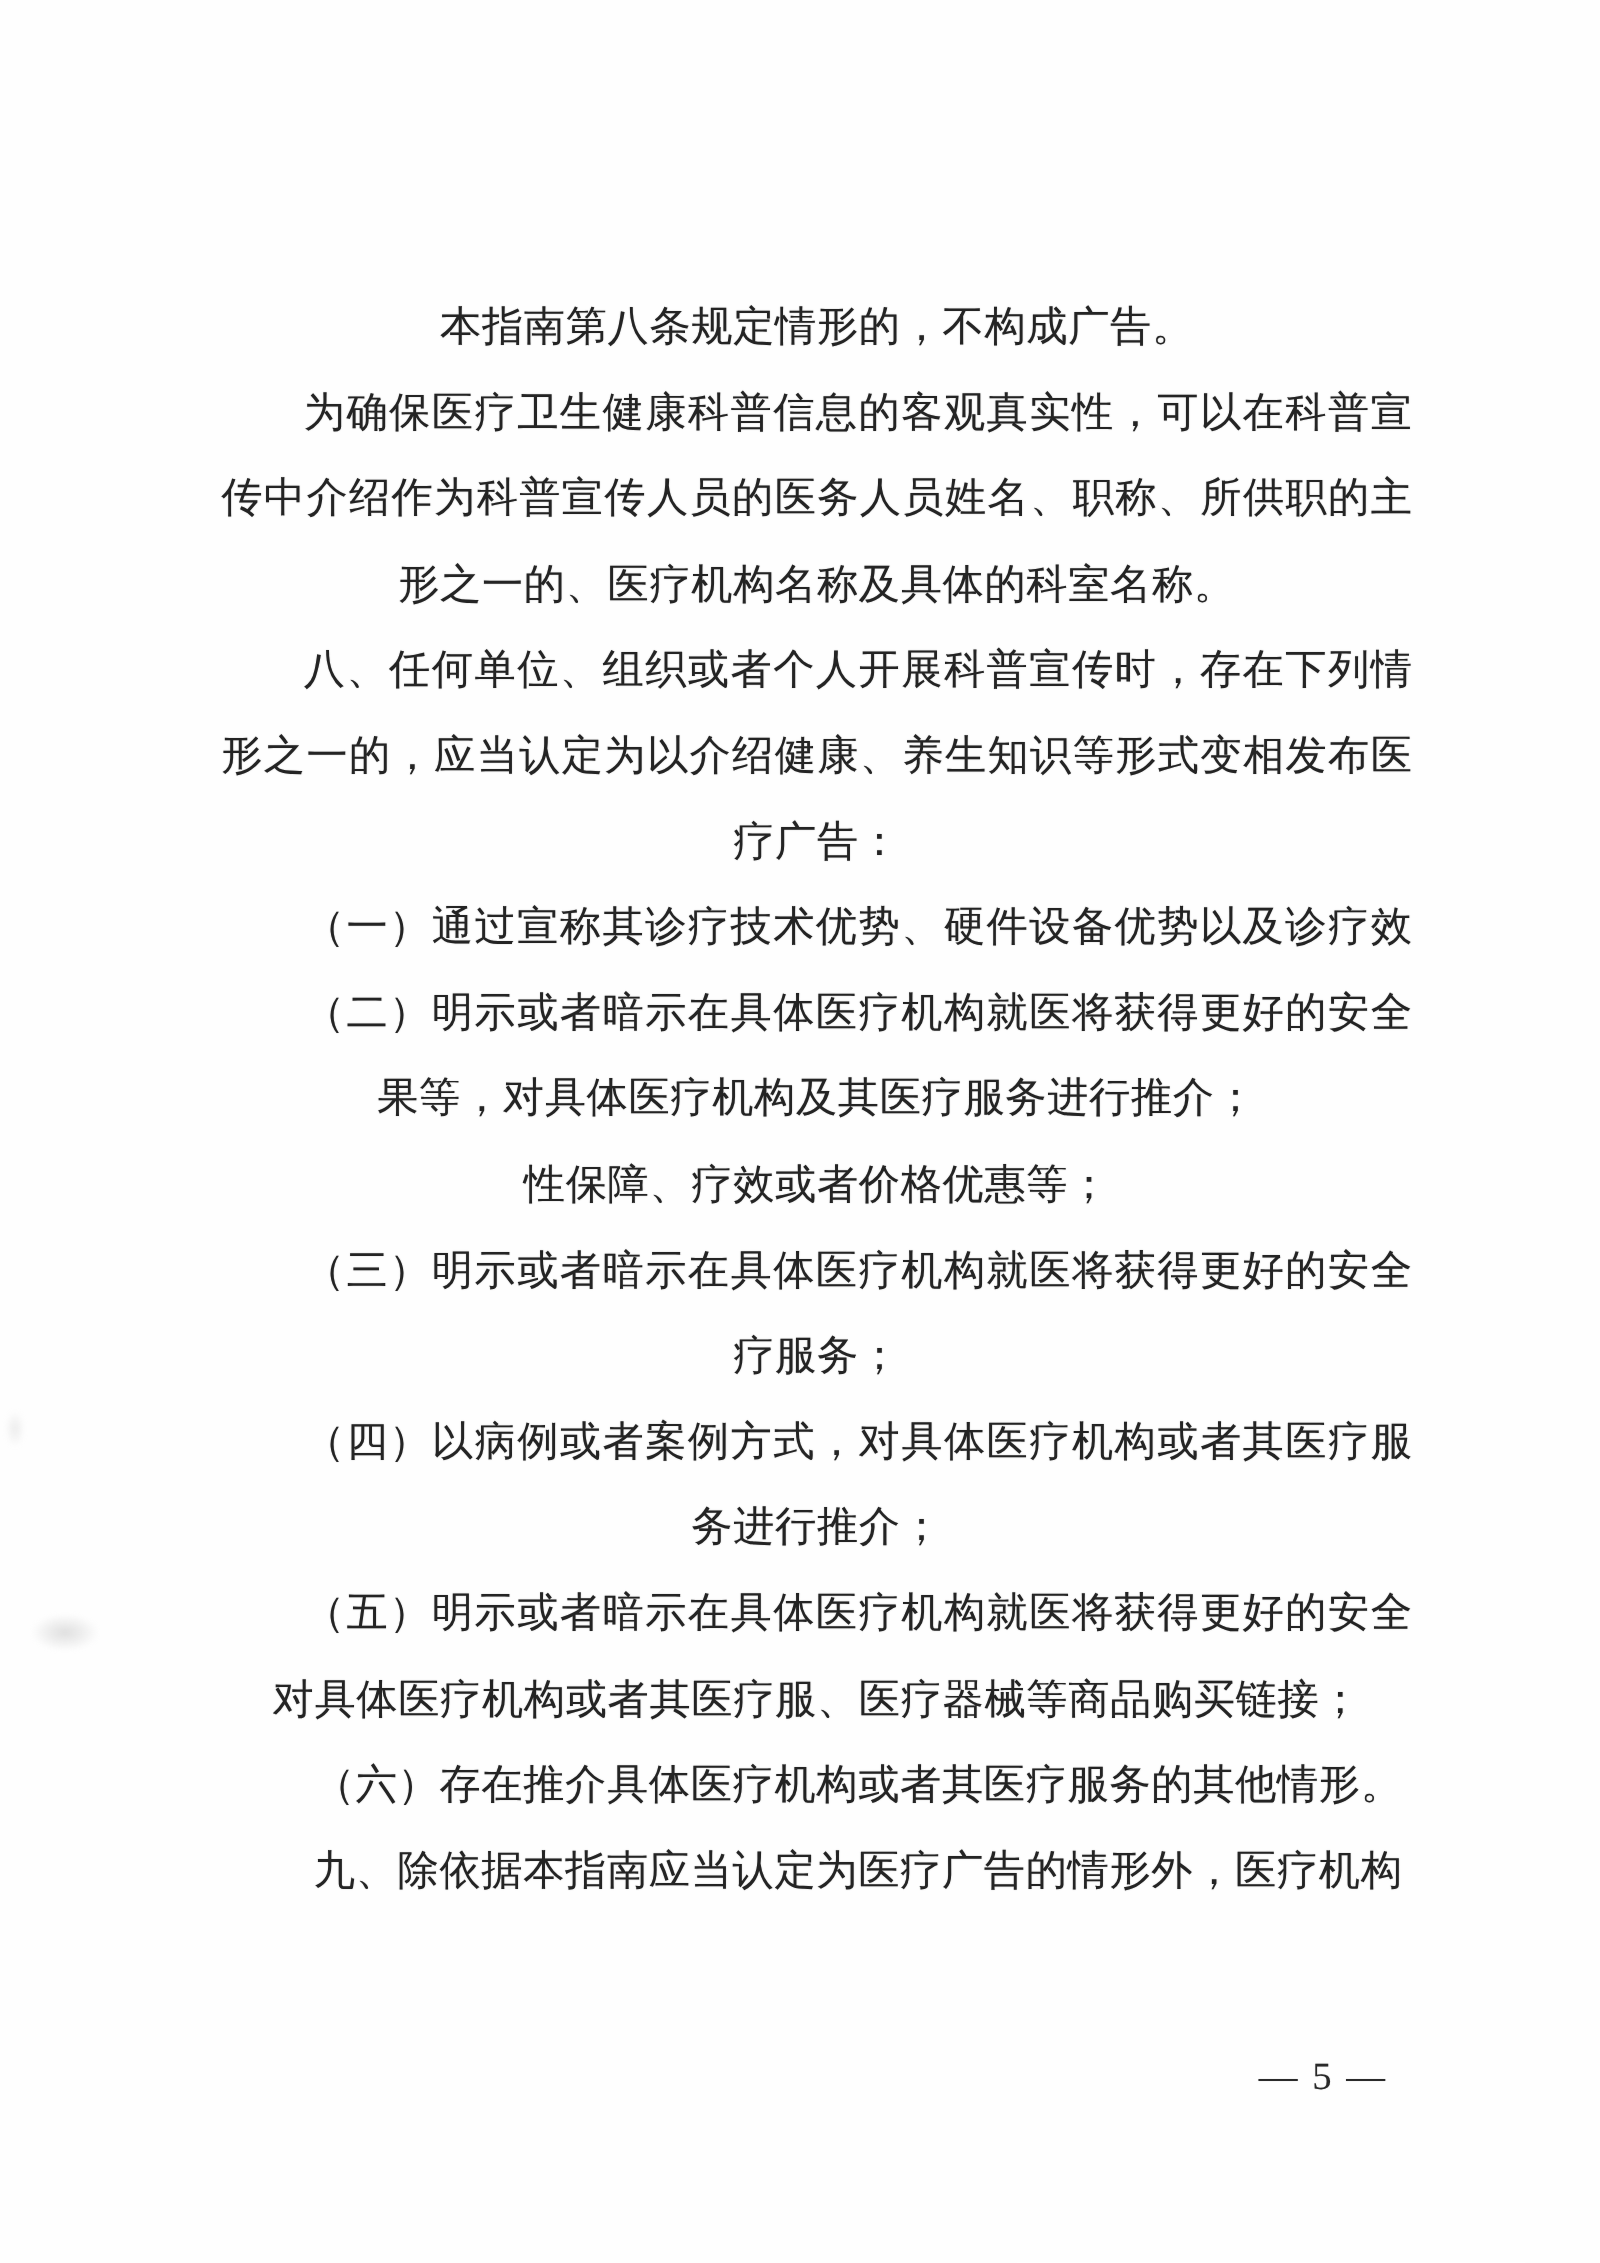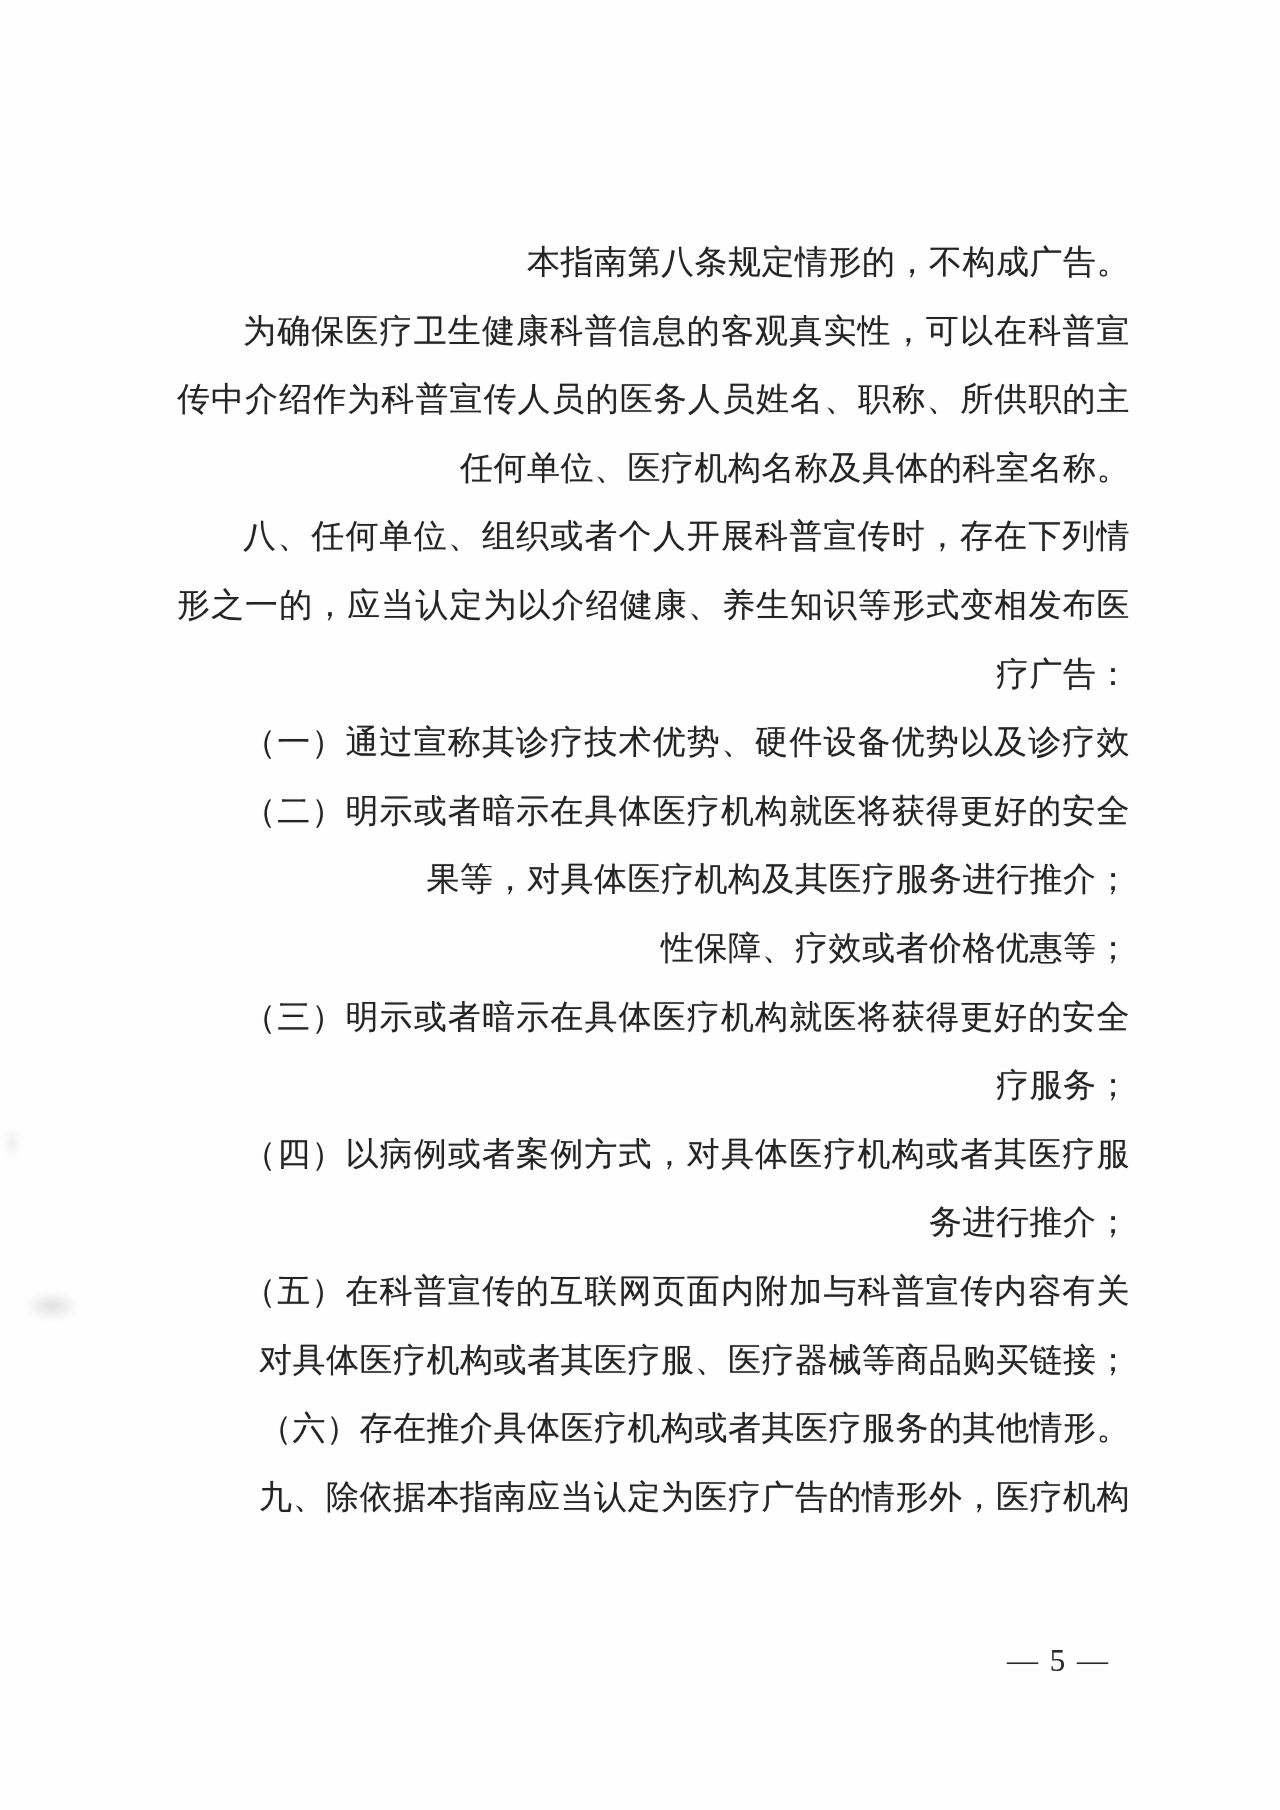--- a/index.html
+++ b/index.html
@@ -21,21 +21,21 @@
     top: 228px;
     width: 953px;
     font-size: 33px;
     line-height: 68.6px;
     color: #242424;
     text-shadow: 0 0 1px rgba(70, 70, 70, 0.45);
     letter-spacing: 0.5px;
   }
   .line {
     min-height: 68.6px;
-    text-align: right;
+    text-align: center;
   }
   .line.full {
     text-align: justify;
     text-align-last: justify;
   }
   .line.indent {
     text-indent: 2em;
   }
   .page-number {
     position: absolute;
@@ -69,33 +69,33 @@
   }
 </style>
 </head>
 <body>
 
 <div class="page">
   <div class="content" id="document-body">
       <div class="line">本指南第八条规定情形的，不构成广告。</div>
       <div class="line full indent">为确保医疗卫生健康科普信息的客观真实性，可以在科普宣</div>
       <div class="line full">传中介绍作为科普宣传人员的医务人员姓名、职称、所供职的主</div>
-      <div class="line">任何单位、医疗机构名称及具体的科室名称。</div>
+      <div class="line">形之一的、医疗机构名称及具体的科室名称。</div>
       <div class="line full indent">八、任何单位、组织或者个人开展科普宣传时，存在下列情</div>
       <div class="line full">形之一的，应当认定为以介绍健康、养生知识等形式变相发布医</div>
       <div class="line">疗广告：</div>
       <div class="line full indent">（一）通过宣称其诊疗技术优势、硬件设备优势以及诊疗效</div>
       <div class="line full indent">（二）明示或者暗示在具体医疗机构就医将获得更好的安全</div>
       <div class="line">果等，对具体医疗机构及其医疗服务进行推介；</div>
       <div class="line">性保障、疗效或者价格优惠等；</div>
       <div class="line full indent">（三）明示或者暗示在具体医疗机构就医将获得更好的安全</div>
       <div class="line">疗服务；</div>
       <div class="line full indent">（四）以病例或者案例方式，对具体医疗机构或者其医疗服</div>
       <div class="line">务进行推介；</div>
-      <div class="line full indent">（五）在科普宣传的互联网页面内附加与科普宣传内容有关</div>
+      <div class="line full indent">（五）明示或者暗示在具体医疗机构就医将获得更好的安全</div>
       <div class="line">对具体医疗机构或者其医疗服、医疗器械等商品购买链接；</div>
       <div class="line indent">（六）存在推介具体医疗机构或者其医疗服务的其他情形。</div>
       <div class="line indent">九、除依据本指南应当认定为医疗广告的情形外，医疗机构</div>
     </div>
   <div class="page-number">— 5 —</div>
   <div class="smudge-a"></div>
   <div class="smudge-b"></div>
 </div>
 
 </body></html>

